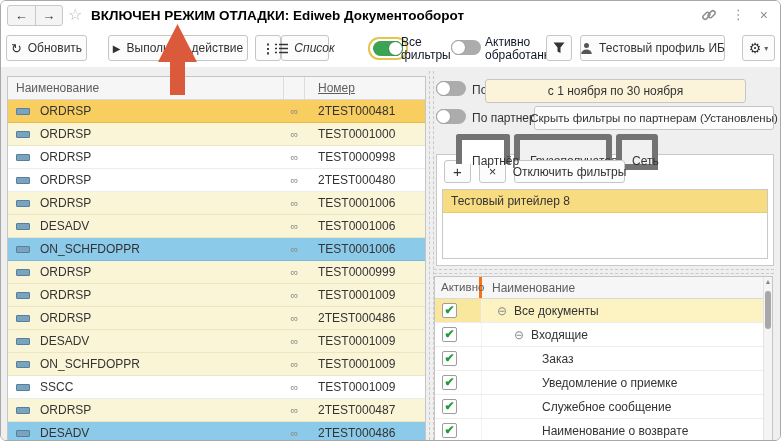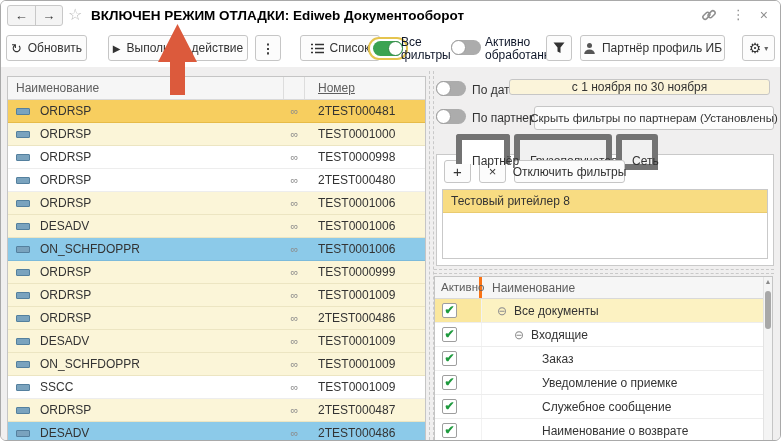--- a/index.html
+++ b/index.html
@@ -127,21 +127,21 @@
       <span class="ico-g">↻</span>
       <span>Обновить</span>
     </div>
     <div class="btn" style="left:107px;width:140px;">
       <span class="ico-g" style="font-size:10px;">▶</span>
       <span>Выполнить действие</span>
     </div>
     <div class="btn" style="left:254px;width:26px;">
       <span class="ico-g" style="font-weight:bold;">⋮</span>
     </div>
-    <div class="btn" style="left:299px;width:80px;">
+    <div class="btn" style="left:280px;width:48px;font-style:italic;">
       <span>
         <svg class="mini" width="13" height="11" viewBox="0 0 13 11">
           <g stroke="#333" stroke-width="1.6">
               <line x1="0" y1="1.5" x2="2" y2="1.5"></line>
               <line x1="4" y1="1.5" x2="13" y2="1.5"></line>
           <line x1="0" y1="5.5" x2="2" y2="5.5"></line>
               <line x1="4" y1="5.5" x2="13" y2="5.5"></line>
           <line x1="0" y1="9.5" x2="2" y2="9.5"></line>
               <line x1="4" y1="9.5" x2="13" y2="9.5"></line>
             </g>
@@ -166,21 +166,21 @@
           </svg>
       </span>
     </div>
     <div class="btn" style="left:579px;width:145px;">
       <span>
         <svg class="mini" width="13" height="13" viewBox="0 0 13 13">
           <circle cx="6.5" cy="3.6" r="2.5" fill="#555"></circle>
             <path d="M1.2 12 a5.3 4.6 0 0 1 10.6 0 z" fill="#555"></path>
         </svg>
       </span>
-      <span>Партнёр профиль ИБ</span>
+      <span>Тестовый профиль ИБ</span>
     </div>
     <div class="btn" style="left:741px;width:33px;gap:3px;">
       <span class="ico-g" style="font-size:14px;">⚙</span>
       <span style="font-size:8px;color:#666;">▾</span>
     </div>
   </div>
 
   <div class="doc-table">
     <div class="dheader">
       <div class="dh dh-name">Наименование</div>
@@ -311,21 +311,21 @@
       </div>
   </div>
 
   <div class="v-split"></div>
   <div class="h-split"></div>
 
   <span class="sw" style="position:absolute;left:435px;top:80px;">
       <span class="knob"></span>
     </span>
   <div class="rp-label" style="left:471px;top:82px;">По дате</div>
-  <div class="btn-flat btn-date" style="left:508px;top:78px;width:261px;height:16px;">с 1 ноября по 30 ноября</div>
+  <div class="btn-flat btn-date" style="left:484px;top:78px;width:261px;height:24px;">с 1 ноября по 30 ноября</div>
 
   <span class="sw" style="position:absolute;left:435px;top:108px;">
       <span class="knob"></span>
     </span>
   <div class="rp-label" style="left:471px;top:110px;">По партнерам</div>
   <div class="btn-flat" style="left:533px;top:105px;width:240px;height:24px;font-size:11.5px;">Скрыть фильтры по партнерам (Установлены)</div>
 
   <div class="tab active" style="left:435px;width:54px;">Партнёр</div>
   <div class="tab" style="left:493px;width:98px;">Грузополучатель</div>
   <div class="tab" style="left:595px;width:42px;">Сеть</div>

